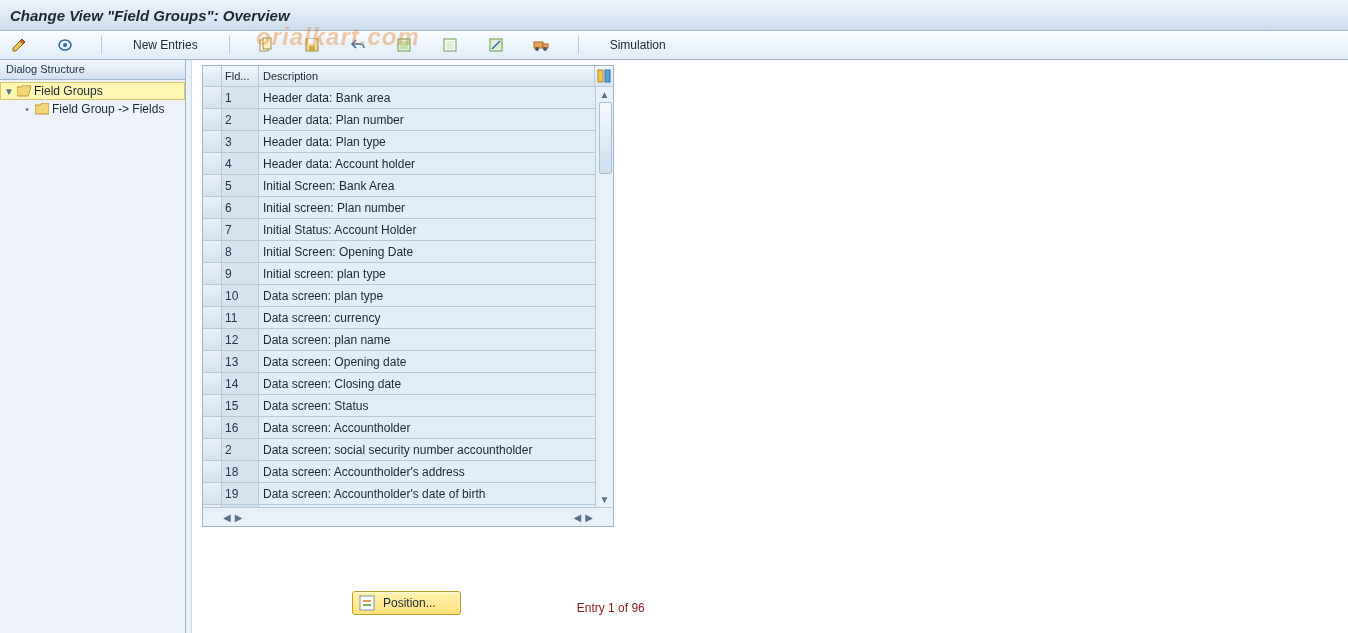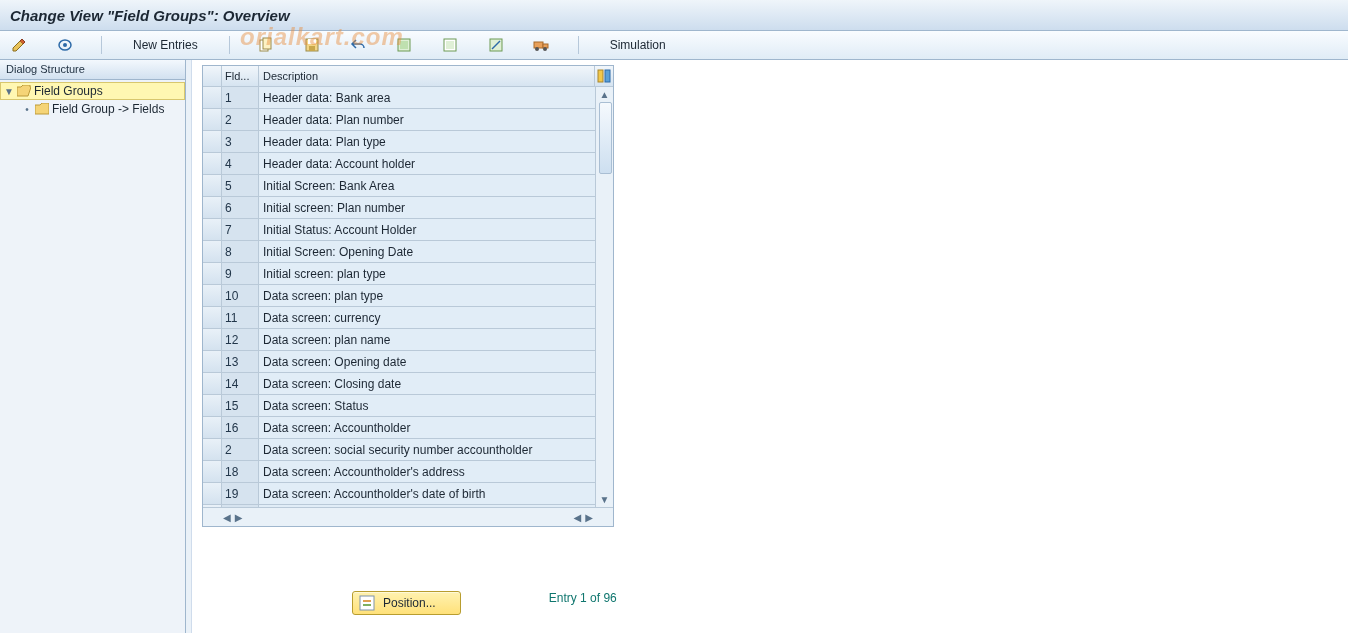--- a/index.html
+++ b/index.html
@@ -49,21 +49,21 @@
     border-radius:3px;
     color:#2d6aa8;
     cursor:default;
   }
   .tbtn svg { display:block; }
   .tbtn-text { padding:0 8px; color:#1c2733; font-size:12px; }
   .sep { width:1px; height:18px; background:#b6c8da; margin:0 3px; }
 
   
   .watermark {
-    position:absolute; left:240px; top:-8px;
+    position:absolute; left:256px; top:-8px;
     font-size:24px; font-weight:bold; font-style:italic;
     color:rgba(230,140,60,0.45);
     pointer-events:none; user-select:none;
     letter-spacing:1px;
   }
 
   
   .body {
     display:flex;
     height:calc(633px - 30px - 28px);
@@ -154,33 +154,33 @@
     height:18px; border-top:1px solid var(--sap-cell-border);
     background:#e9f1f8;
     display:flex; align-items:center; padding:0 20px;
     color:#5a738b; font-size:10px; gap:4px;
   }
   .hscroll .spacer { flex:1; }
 
   
   .footer-row {
     position:absolute; left:160px; bottom:20px;
-    display:flex; align-items:flex-start; gap:88px;margin-top:32px;
+    display:flex; align-items:flex-end; gap:116px;margin-top:32px;
   }
   .pos-btn {
     display:flex; align-items:center;
     height:22px; padding:0 24px 0 6px; gap:8px;
     background:linear-gradient(#fff2b0,#ffe17a);
     border:1px solid var(--btn-yellow-brd);
     border-radius:3px;
     box-shadow:inset 0 1px 0 #fff9d8;
     font-size:12px;
   }
   .pos-btn .icon { width:16px;height:16px; }
-  .entry-text { color:#0f766e; font-size:12px; }
+  .entry-text { color:#7f1d1d; font-size:12px; }
 
 </style>
 </head>
 <body>
 
 <div class="app">
 
   <div class="titlebar">
     <span>Change View "Field Groups": Overview</span>
   </div>

